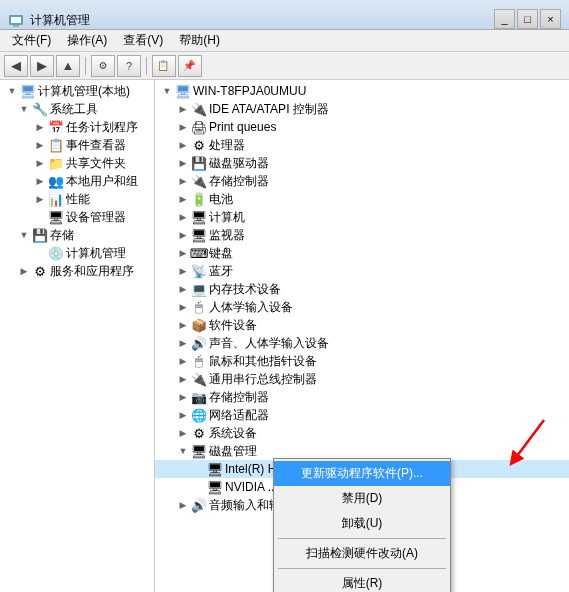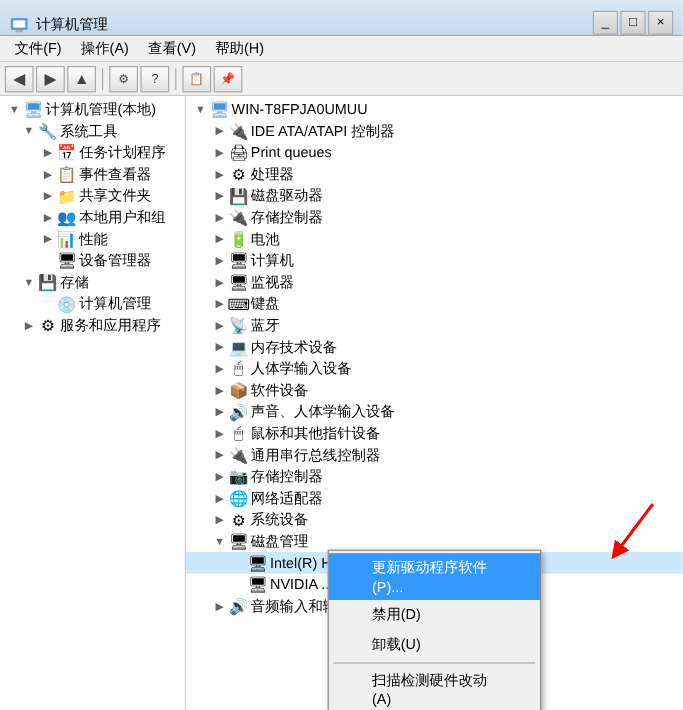--- a/index.html
+++ b/index.html
@@ -173,24 +173,25 @@
       top: 378px;
       left: 118px;
       width: 178px;
       background: #f0f0f0;
       border: 1px solid #888;
       box-shadow: 2px 2px 5px rgba(0,0,0,0.3);
       z-index: 100;
       padding: 2px 0;
     }
     .ctx-item {
-      padding: 4px 36px;
+      padding: 4px 12px;
       font-size: 12px;
       cursor: pointer;
       color: #000;
+      text-align: center;
     }
     .ctx-item.highlight {
       background: #3399ff;
       color: #fff;
     }
     .ctx-sep {
       height: 1px;
       background: #aaa;
       margin: 2px 4px;
     }

